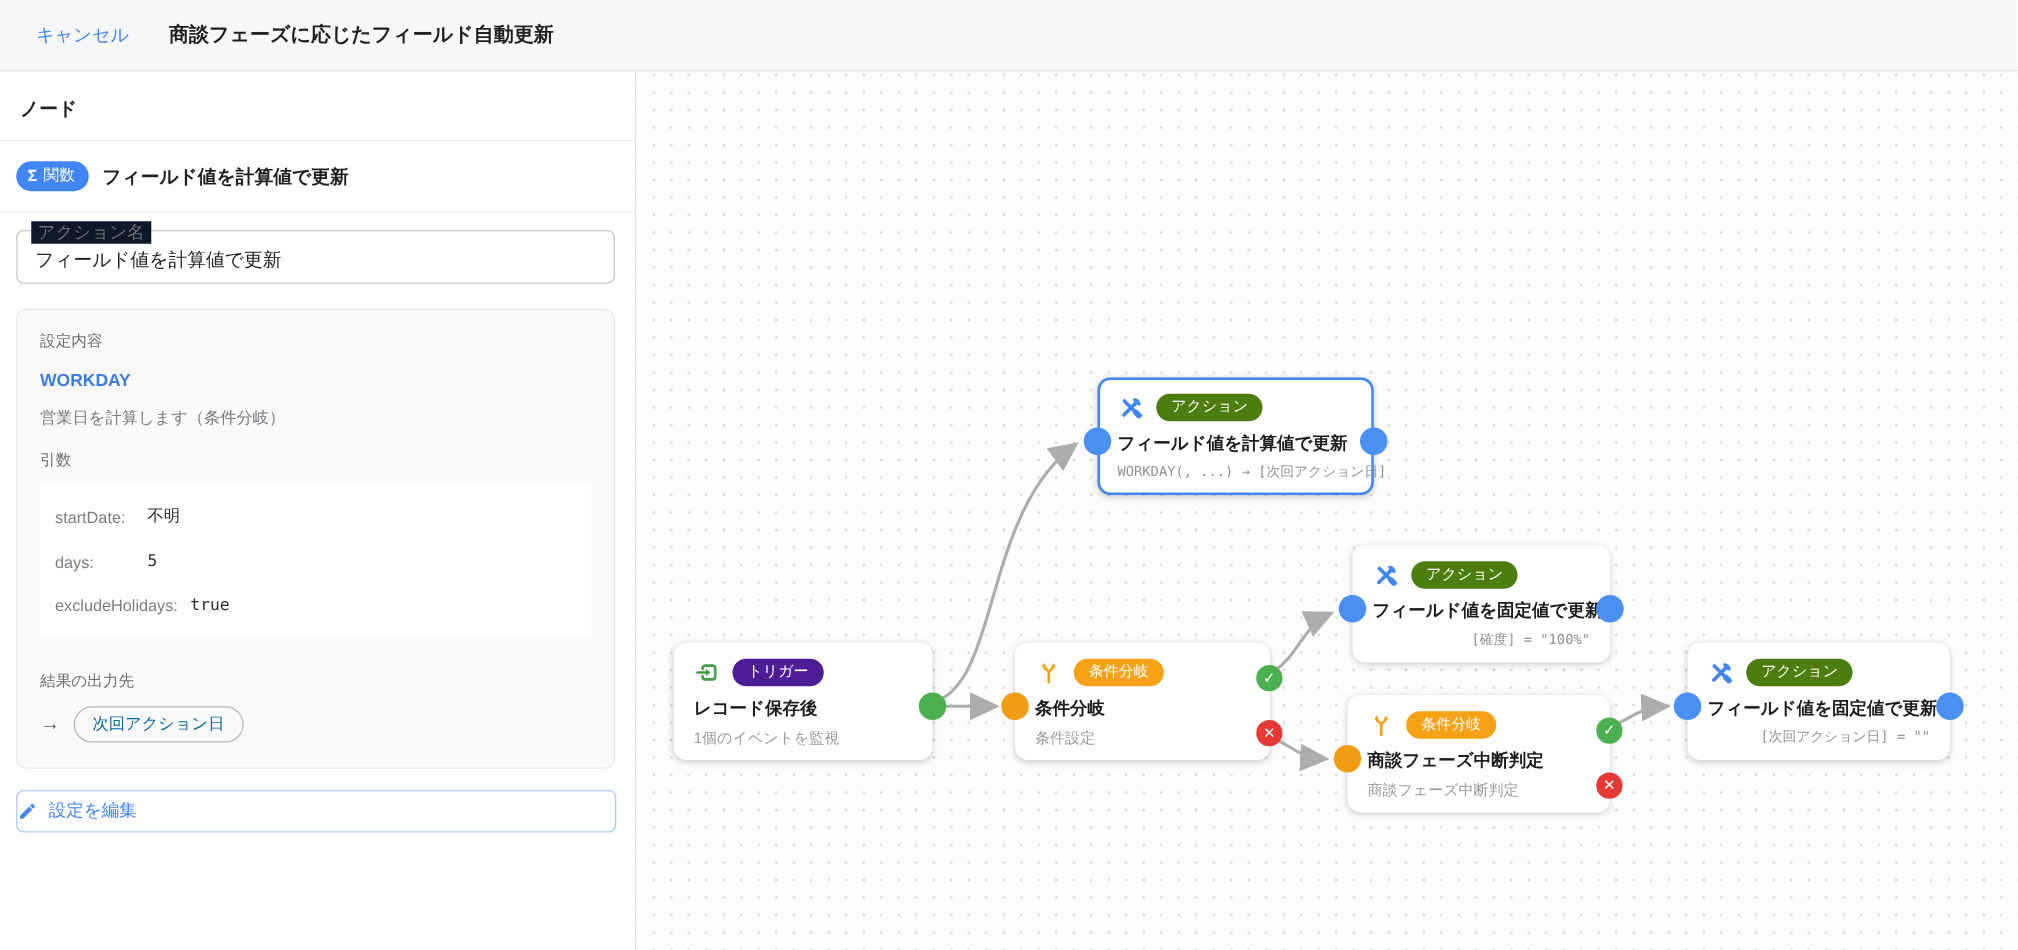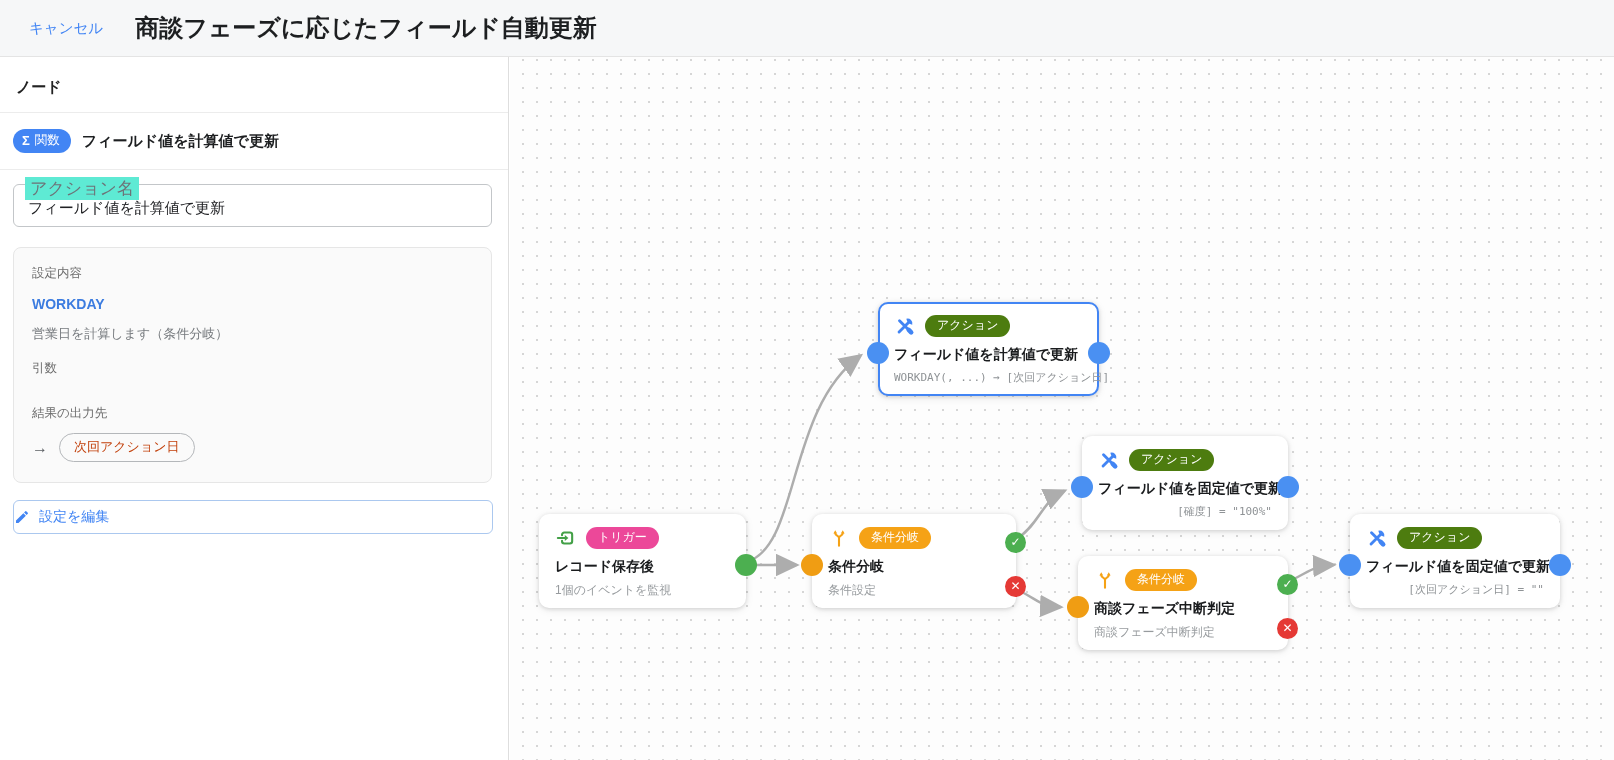--- a/index.html
+++ b/index.html
@@ -4,77 +4,77 @@
 <style>
   * { margin:0; padding:0; box-sizing:border-box; }
   html,body { width:1614px; height:760px; overflow:hidden; background:#fff;
     font-family:"Liberation Sans","DejaVu Sans",sans-serif; color:#202124; }
   .mono { font-family:"DejaVu Sans Mono",monospace; }
 
   
   .app-header { position:absolute; left:0; top:0; width:1614px; height:57px;
     background:#f6f7f8; border-bottom:1px solid #e4e4e4; display:flex; align-items:center; z-index:5; }
   .cancel-link { margin-left:29px; color:#4285f4; font-size:14.5px; cursor:pointer; }
-  .flow-title { margin-left:32px; font-size:24px; font-weight:bold; color:#1d1f21;text-align:right; }
+  .flow-title { margin-left:32px; font-size:16px; font-weight:bold; color:#1d1f21;text-align:right; }
 
   
   .sidebar { position:absolute; left:0; top:57px; width:509px; height:703px;
     background:#fff; border-right:1px solid #dedede; z-index:4; }
   .side-heading { padding:21px 16px 15px; font-size:15px; font-weight:bold; color:#222;
     border-bottom:1px solid #ececec; }
   .node-head { display:flex; align-items:center; gap:11px; padding:16px 13px;
     border-bottom:1px solid #ececec; }
   .sigma-badge { display:inline-flex; align-items:center; gap:5px; background:#4285f4; color:#fff;
     border-radius:999px; padding:3px 11px 4px 9px; font-size:12.5px; }
   .sigma-badge .sym { font-weight:bold; font-size:13px; }
   .node-head-title { font-size:15px; font-weight:bold; color:#1d1f21; }
 
   .field { position:relative; margin:14px 16px 0 13px; height:43px;
     border:1px solid #c3c6c9; border-radius:6px; background:#fff; }
-  .field-label { position:absolute; top:-8px; left:11px; background:#5eead4; padding:0 5px;
-    font-size:17px; color:#6d7277; }
+  .field-label { position:absolute; top:-8px; left:11px; background:#0f172a; padding:0 5px;
+    font-size:14px; color:#6d7277; }
   .field input { width:100%; height:100%; border:none; outline:none; background:transparent;
     padding:6px 14px 0; font-size:15px; color:#202124; font-family:inherit; }
 
   .settings-card { margin:20px 16px 0 13px; background:#fafafa; border:1px solid #e6e6e6;
     border-radius:8px; padding:17px 18px 18px; }
   .s-label { font-size:12.5px; color:#6d6d6d; }
   .fn-name { margin-top:14px; font-size:14px; font-weight:bold; color:#3c7ce0; }
   .fn-desc { margin-top:13px; font-size:13px; color:#767a7e; }
   .args-label { margin-top:17px; }
   .args-box { margin-top:10px; background:#fff; border-radius:4px; padding:7px 12px; }
   .arg-row { display:flex; align-items:center; padding:10px 0; font-size:13px; }
   .arg-key { color:#7a7e82; min-width:74px; padding-right:10px; }
   .arg-val { color:#2c2c2c; font-size:13px; }
   .out-label { margin-top:28px; }
   .output-row { display:flex; align-items:center; gap:11px; margin-top:11px; margin-bottom:2px; }
   .out-arrow { color:#5a5e62; font-size:16px; }
   .out-chip { border:1px solid #b4b7ba; border-radius:999px; padding:4px 14px 5px;
-    font-size:13px; color:#c2410c; background:#fafafa; }
+    font-size:13px; color:#0369a1; background:#fafafa; }
 
   .edit-btn { margin:17px 16px 0 13px; width:480px; height:34px; background:#fff;
     border:1px solid #abc8ef; border-radius:6px; display:flex; align-items:center; 
     gap:9px; color:#4285f4; font-size:14px; cursor:pointer; }
 
   
   .canvas { position:absolute; left:510px; top:57px; width:1104px; height:703px;
     background-color:#fdfdfd;
     background-image:radial-gradient(#d6d6d6 1px, transparent 1.3px);
     background-size:14px 14px; background-position:6px 10px; }
   .edge-layer { position:absolute; left:0; top:0; width:1614px; height:760px;
     pointer-events:none; z-index:1; }
 
   .node { position:absolute; height:94px; background:#fff; border-radius:10px;
     padding:12px 16px; box-shadow:0 1px 4px rgba(0,0,0,.14), 0 2px 10px rgba(0,0,0,.07);
     z-index:2; cursor:pointer; }
   .node.selected { border:2px solid #4285f4; padding:10px 14px; }
   .node-row { display:flex; align-items:center; gap:9px; height:24px; }
   .badge { display:inline-block; color:#fff; font-size:12px; border-radius:999px;
     padding:3px 12px 4px; line-height:15px; }
-  .badge-green  { background:#ec4899;text-align:right; }
+  .badge-green  { background:#4c1d95;text-align:right; }
   .badge-orange { background:#f5a216; }
   .badge-blue   { background:#4d7c0f; }
   .ntitle { margin-top:8px; font-size:14px; font-weight:bold; color:#1a1c1e; white-space:nowrap; }
   .nsub { margin-top:6px; font-size:12px; color:#979b9e; white-space:nowrap; }
   .nsub.mono { font-size:11px; color:#8f9396;text-align:right; }
 
   .port { position:absolute; width:22px; height:22px; border-radius:50%; z-index:3; cursor:crosshair; }
   .port-left  { left:-11px; top:40px; }
   .port-right { right:-11px; top:40px; }
   .port-blue   { background:#4a90f2; }
@@ -109,20 +109,34 @@
     <span class="field-label">アクション名</span>
     <input type="text" value="フィールド値を計算値で更新" style="">
   </div>
 
   <div class="settings-card">
     <div class="s-label">設定内容</div>
     <div class="fn-name">WORKDAY</div>
     <div class="fn-desc">営業日を計算します（条件分岐）</div>
     <div class="s-label args-label">引数</div>
 
+    <div class="args-box">
+      <div class="arg-row">
+        <span class="arg-key">startDate:</span>
+        <span class="arg-val">不明</span>
+      </div>
+      <div class="arg-row">
+        <span class="arg-key">days:</span>
+        <span class="arg-val mono">5</span>
+      </div>
+      <div class="arg-row">
+        <span class="arg-key">excludeHolidays:</span>
+        <span class="arg-val mono">true</span>
+      </div>
+    </div>
 
     <div class="s-label out-label">結果の出力先</div>
     <div class="output-row">
       <span class="out-arrow">→</span>
       <span class="out-chip">次回アクション日</span>
     </div>
   </div>
 
   <div class="edit-btn">
     <span class="nicon" style="width:16px;height:16px;">

